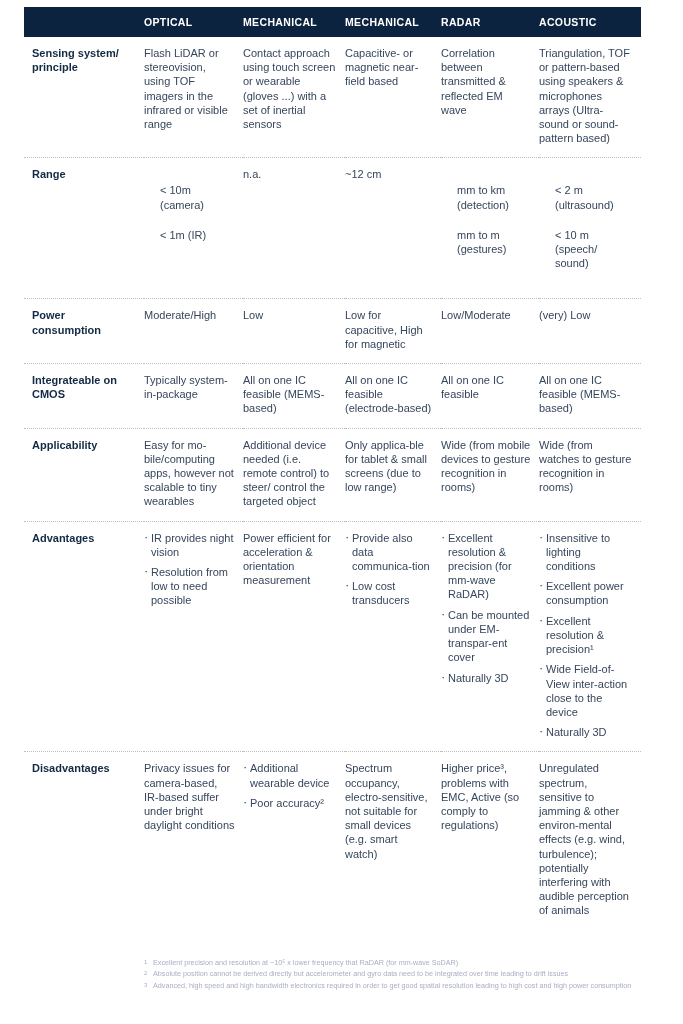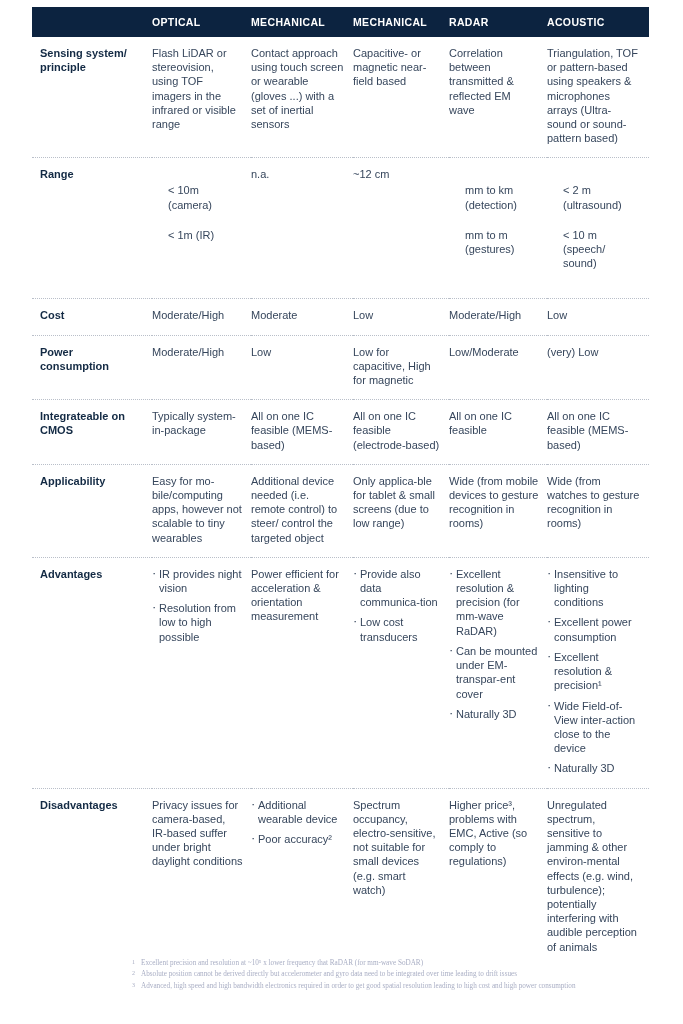--- a/index.html
+++ b/index.html
@@ -18,21 +18,21 @@
 
   #page {
     position: relative;
     width: 683px;
     height: 1024px;
     background: #ffffff;
   }
 
   .table-wrap {
     position: absolute;
-    left: 32px;
+    left: 24px;
     top: 7px;
     width: 617px;
   }
 
   table.cmp {
     width: 617px;
     border-collapse: collapse;
     table-layout: fixed;
   }
 
@@ -109,27 +109,26 @@
     line-height: 14.2px;
     color: #36465c;
   }
 
   .para { margin: 16px; }
   .para + .para { margin-top: 10px; }
 
   
   .footnotes {
     position: absolute;
-    left: 132px;
+    left: 144px;
     top: 958px;
     width: 505px;
     color: #a9aec4;
     font-size: 7.2px;
     line-height: 10.8px;
-    font-family: Liberation Serif, serif;
   }
   .footnotes .fn {
     position: relative;
     padding-left: 9px;
     margin-bottom: 0.5px;
   }
   .footnotes .fn .marker {
     position: absolute;
     left: 0;
     top: -1px;
@@ -186,28 +185,20 @@
           <td>
             <p class="para">mm to km (detection)</p>
             <p class="para">mm to m (gestures)</p>
           </td>
           <td>
             <p class="para">&lt; 2 m (ultrasound)</p>
             <p class="para">&lt; 10 m (speech/ sound)</p>
           </td>
         </tr>
 
-        <tr>
-          <td class="row-label">Cost</td>
-          <td>Moderate/High</td>
-          <td>Moderate</td>
-          <td>Low</td>
-          <td>Moderate/High</td>
-          <td>Low</td>
-        </tr>
 
         <tr>
           <td class="row-label">Power consumption</td>
           <td>Moderate/High</td>
           <td>Low</td>
           <td>Low for capacitive, High for magnetic</td>
           <td>Low/Moderate</td>
           <td>(very) Low</td>
         </tr>
 
@@ -227,21 +218,21 @@
           <td>Only applica-ble for tablet &amp; small screens (due to low range)</td>
           <td>Wide (from mobile devices to gesture recognition in rooms)</td>
           <td>Wide (from watches to gesture recognition in rooms)</td>
         </tr>
 
         <tr>
           <td class="row-label">Advantages</td>
           <td>
             <ul class="blist">
                 <li>IR provides night vision</li>
-                <li>Resolution from low to high possible</li>
+                <li>Resolution from low to need possible</li>
               </ul>
           </td>
           <td>Power efficient for acceleration &amp; orientation measurement</td>
           <td>
             <ul class="blist">
                 <li>Provide also data communica-tion</li>
                 <li>Low cost transducers</li>
               </ul>
           </td>
           <td>

